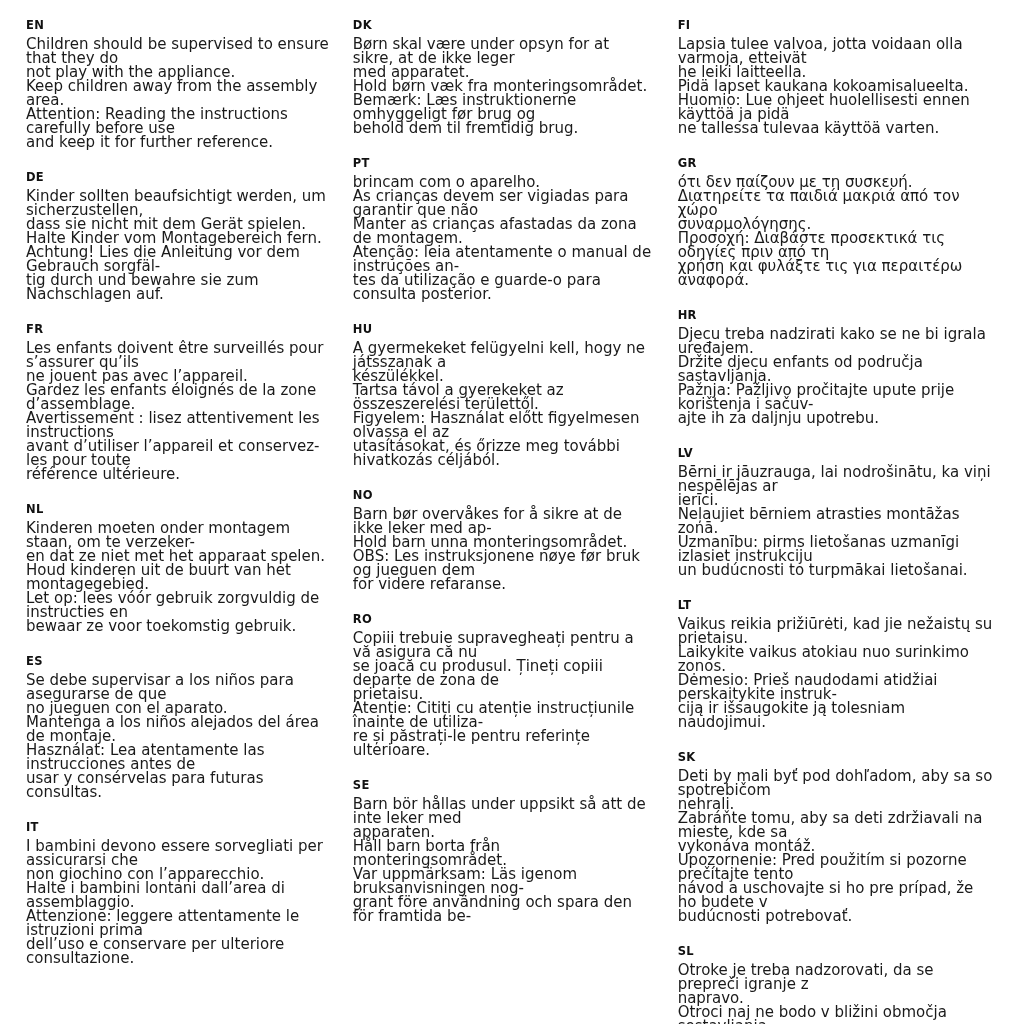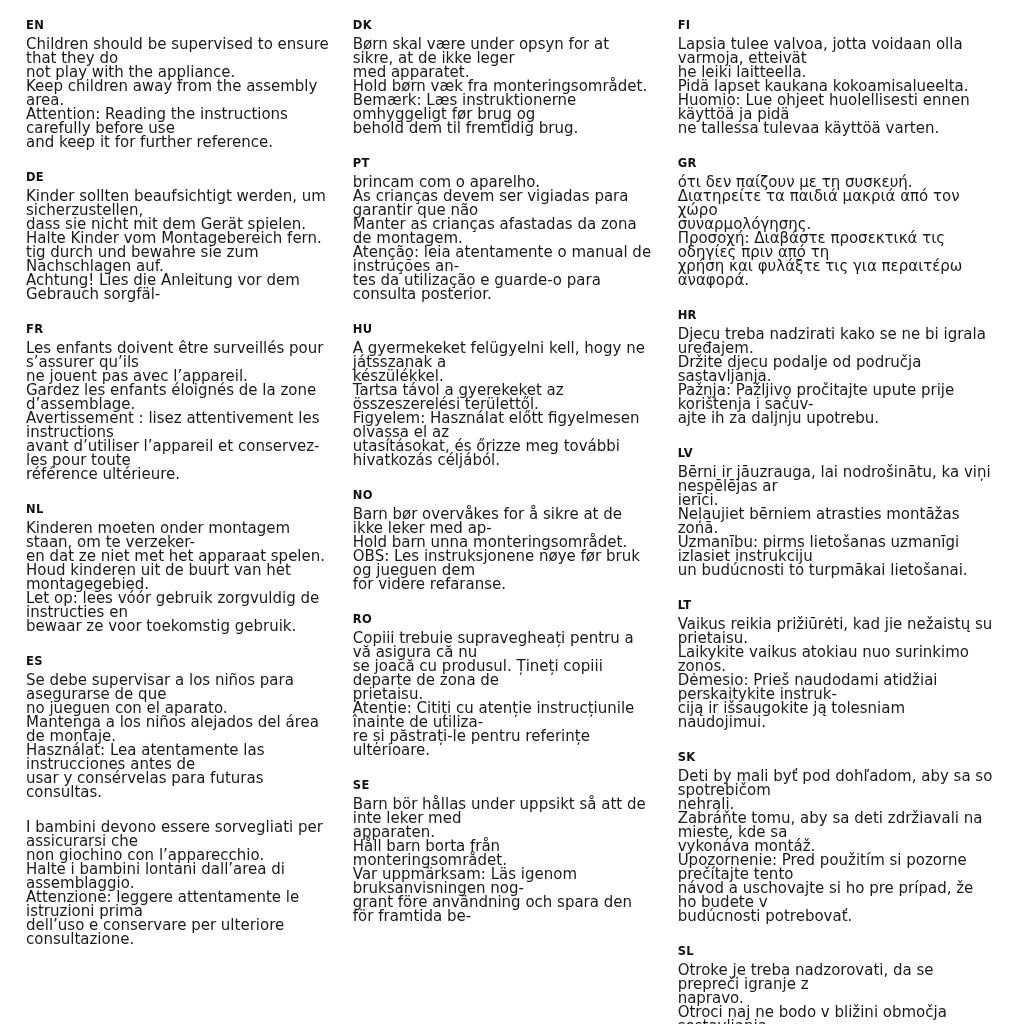--- a/index.html
+++ b/index.html
@@ -69,22 +69,22 @@
           <span class="line">Attention: Reading the instructions carefully before use</span>
           <span class="line">and keep it for further reference.</span>
         </div>
       </div>
       <div class="block">
         <div class="lang-code">DE</div>
         <div class="lines">
           <span class="line">Kinder sollten beaufsichtigt werden, um sicherzustellen,</span>
           <span class="line">dass sie nicht mit dem Gerät spielen.</span>
           <span class="line">Halte Kinder vom Montagebereich fern.</span>
+          <span class="line">Achtung! Lies die Anleitung vor dem Gebrauch sorgfäl-</span>
           <span class="line">tig durch und bewahre sie zum Nachschlagen auf.</span>
-          <span class="line">Achtung! Lies die Anleitung vor dem Gebrauch sorgfäl-</span>
         </div>
       </div>
       <div class="block">
         <div class="lang-code">FR</div>
         <div class="lines">
           <span class="line">Les enfants doivent être surveillés pour s’assurer qu’ils</span>
           <span class="line">ne jouent pas avec l’appareil.</span>
           <span class="line">Gardez les enfants éloignés de la zone d’assemblage.</span>
           <span class="line">Avertissement : lisez attentivement les instructions</span>
           <span class="line">avant d’utiliser l’appareil et conservez-les pour toute</span>
@@ -105,20 +105,21 @@
         <div class="lang-code">ES</div>
         <div class="lines">
           <span class="line">Se debe supervisar a los niños para asegurarse de que</span>
           <span class="line">no jueguen con el aparato.</span>
           <span class="line">Mantenga a los niños alejados del área de montaje.</span>
           <span class="line">Használat: Lea atentamente las instrucciones antes de</span>
           <span class="line">usar y consérvelas para futuras consultas.</span>
         </div>
       </div>
       <div class="block">
+        <div class="lang-code">IT</div>
         <div class="lines">
           <span class="line">I bambini devono essere sorvegliati per assicurarsi che</span>
           <span class="line">non giochino con l’apparecchio.</span>
           <span class="line">Halte i bambini lontani dall’area di assemblaggio.</span>
           <span class="line">Attenzione: leggere attentamente le istruzioni prima</span>
           <span class="line">dell’uso e conservare per ulteriore consultazione.</span>
         </div>
       </div>
     </div>
   <div class="column">
@@ -200,21 +201,21 @@
           <span class="line">Διατηρείτε τα παιδιά μακριά από τον χώρο</span>
           <span class="line">συναρμολόγησης.</span>
           <span class="line">Προσοχή: Διαβάστε προσεκτικά τις οδηγίες πριν από τη</span>
           <span class="line">χρήση και φυλάξτε τις για περαιτέρω αναφορά.</span>
         </div>
       </div>
       <div class="block">
         <div class="lang-code">HR</div>
         <div class="lines">
           <span class="line">Djecu treba nadzirati kako se ne bi igrala uređajem.</span>
-          <span class="line">Držite djecu podalje od područja sastavljanja.</span>
+          <span class="line">Držite djecu enfants od područja sastavljanja.</span>
           <span class="line">Pažnja: Pažljivo pročitajte upute prije korištenja i sačuv-</span>
           <span class="line">ajte ih za daljnju upotrebu.</span>
         </div>
       </div>
       <div class="block">
         <div class="lang-code">LV</div>
         <div class="lines">
           <span class="line">Bērni ir jāuzrauga, lai nodrošinātu, ka viņi nespēlējas ar</span>
           <span class="line">ierīci.</span>
           <span class="line">Neļaujiet bērniem atrasties montāžas zonā.</span>

